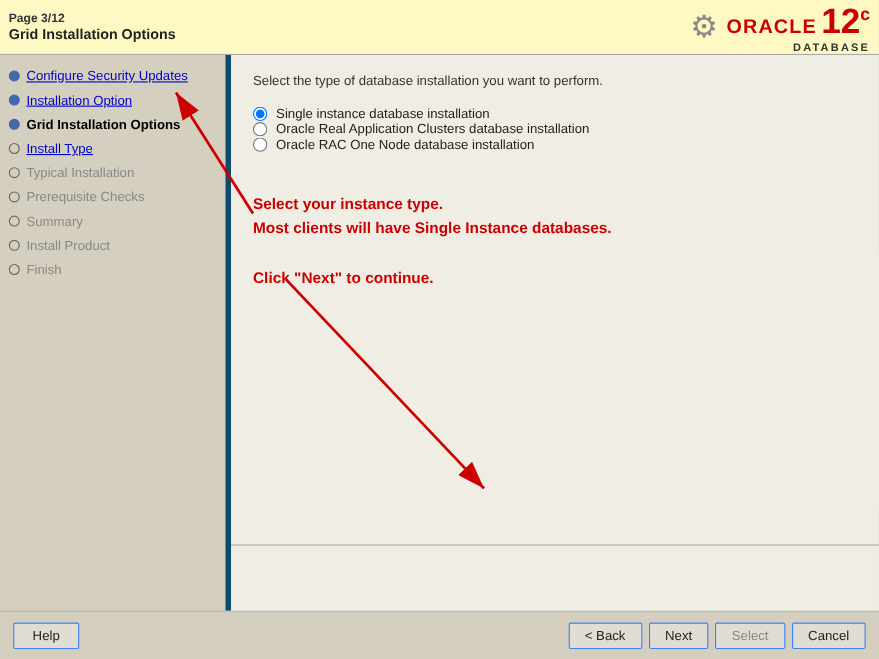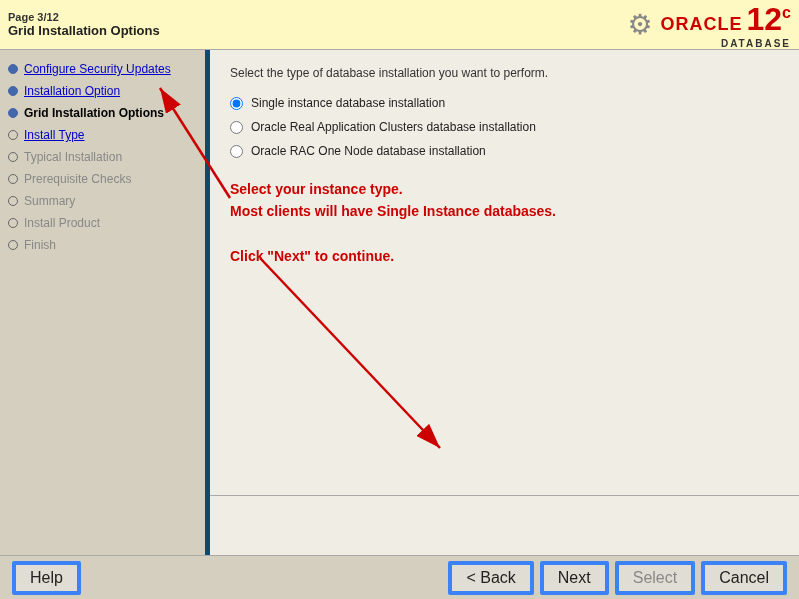--- a/index.html
+++ b/index.html
@@ -125,22 +125,21 @@
       position: relative;
     }
     .content-instruction {
       font-size: 12px;
       color: #333;
       margin-bottom: 16px;
     }
     .radio-group {
       display: flex;
       flex-direction: column;
-      gap: 10px;
-      margin-bottom: 20px;
+      margin-bottom: 36px;
     }
     .radio-item {
       display: flex;
       align-items: center;
       gap: 8px;
       font-size: 12px;
       color: #222;
     }
     .radio-item input[type="radio"] {
       cursor: pointer;
@@ -175,22 +174,22 @@
       align-items: center;
       justify-content: space-between;
       padding: 0 12px;
     }
     .footer-right {
       display: flex;
       gap: 6px;
     }
     .btn {
       padding: 4px 14px;
-      font-size: 16px;
-      border: 4px solid #3b82f6;
+      font-size: 12px;
+      border: 1px solid #3b82f6;
       background: #e0ddd4;
       cursor: pointer;
       border-radius: 2px;
       color: #222;
     }
     .btn.help-btn {
       min-width: 60px;
     }
 
     .oracle-header-right {

